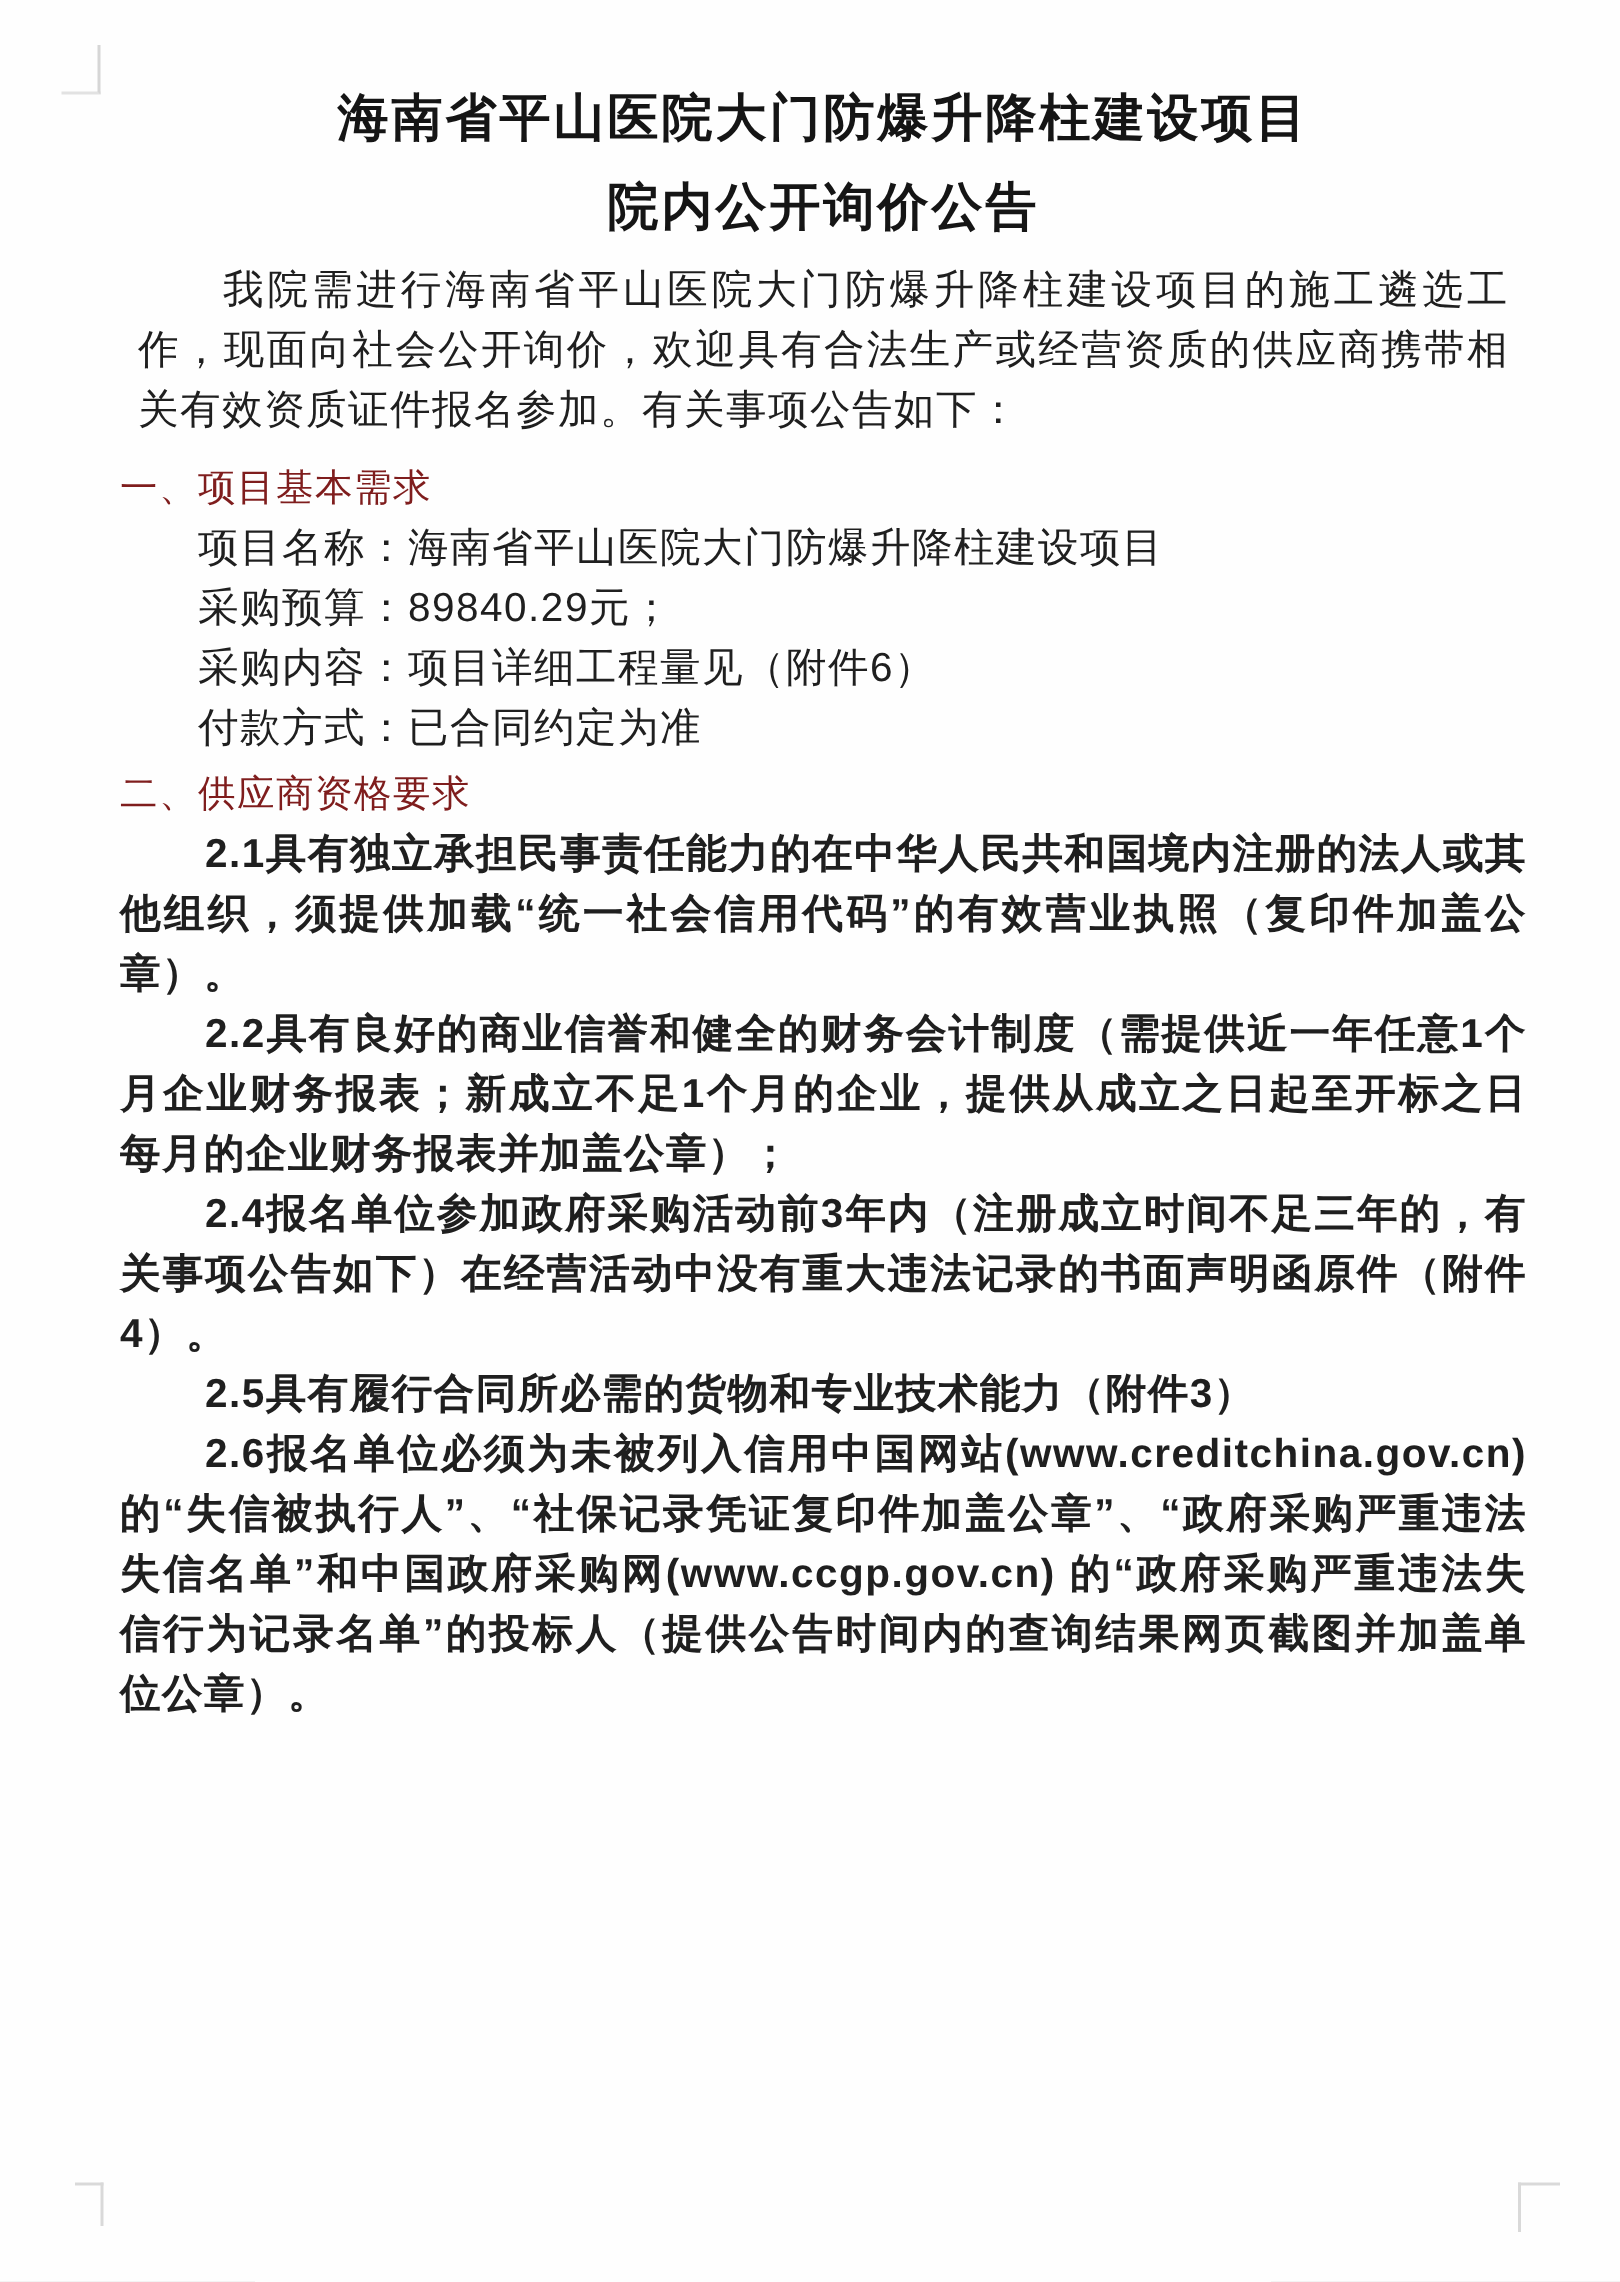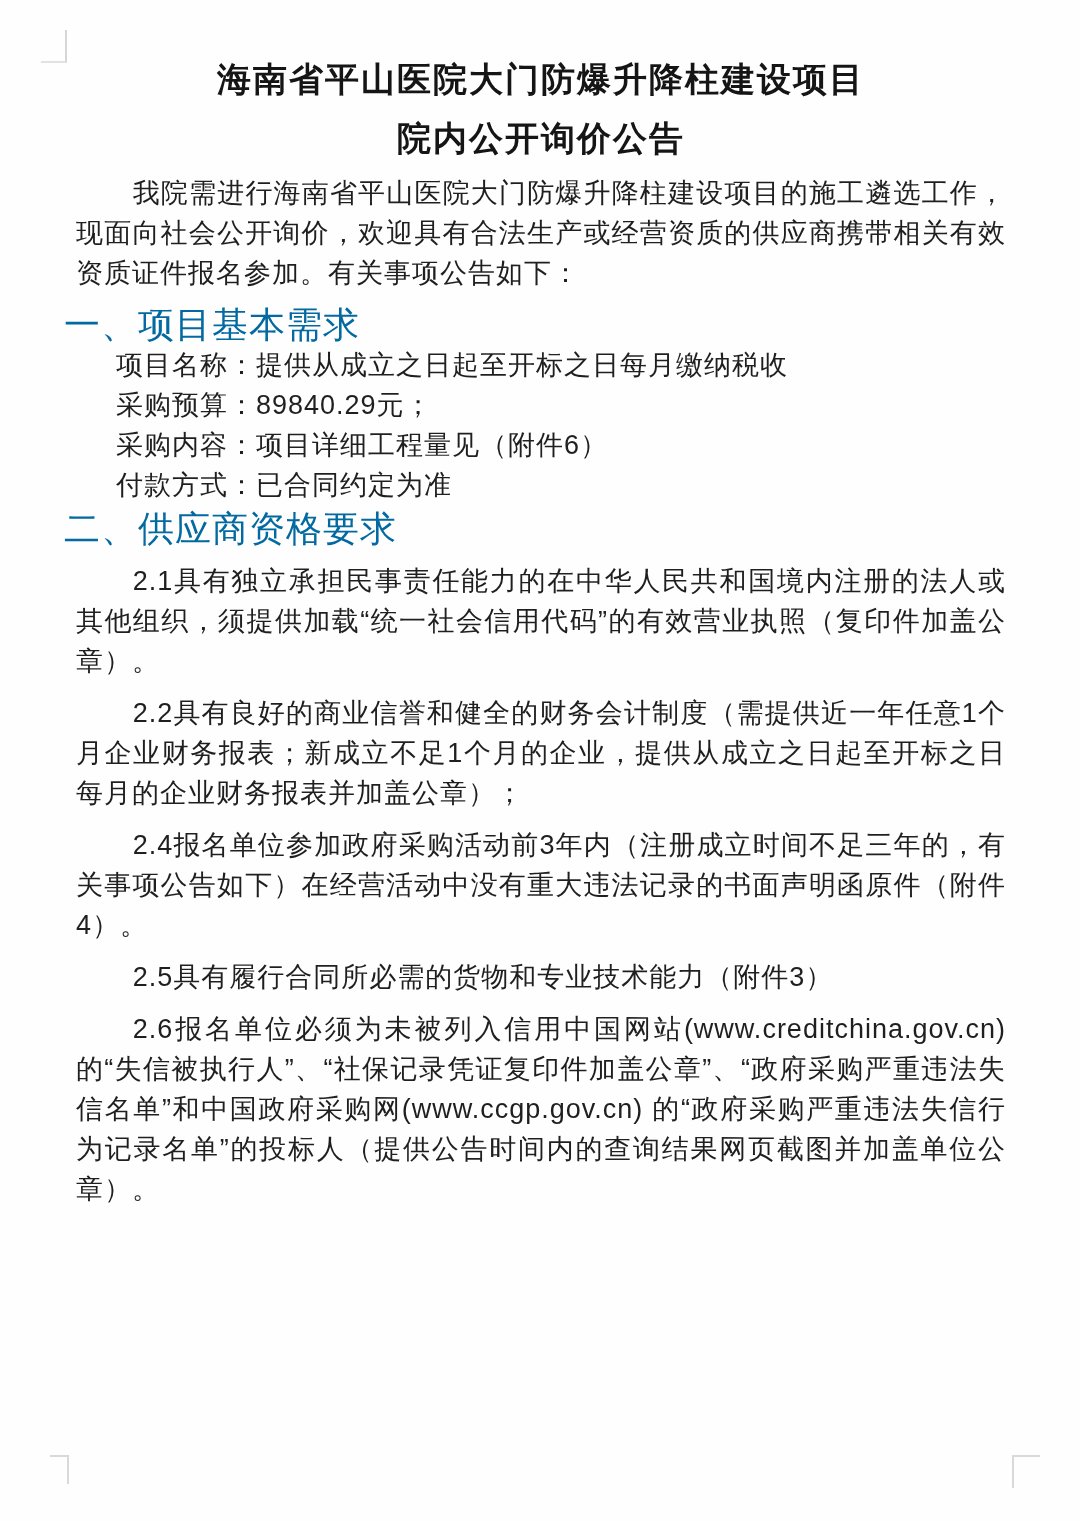--- a/index.html
+++ b/index.html
@@ -10,21 +10,21 @@
   .page {
     position: relative;
     width: 1080px;
     height: 1521px;
     margin: 0 auto;
     background: #fefefe;
     overflow: hidden;
     font-family: "Liberation Sans", sans-serif;
     color: #1f1f1f;
     box-sizing: border-box;
-    padding: 56px 62px 0 64px;
+    padding: 56px 62px 0 80px;
   }
   .title {
     text-align: center;
     font-size: 34px;
     font-weight: bold;
     line-height: 46px;
     letter-spacing: 2px;
     color: #151515;
   }
   .title.second {
@@ -37,34 +37,35 @@
     text-align: justify;
   }
   p.para {
     margin: 12px;
     text-indent: 2.1em;
   }
   .intro {
     margin-top: 33px;
   }
   .heading {
-    font-size: 36px;
+    font-size: 25px;
     line-height: 40px;
     letter-spacing: 1px;
     margin-top: 4px;
-    color: #0369a1;
+    color: #7f1d1d;
   }
   .item {
     font-size: 27px;
     line-height: 40px;
     letter-spacing: 1px;
     padding-left: 52px;
   }
   .sec2-clauses p.para {
-    margin: 12px;
+    margin: 0;
+    font-weight: bold;
   }
   .crop-mark {
     position: absolute;
     pointer-events: none;
   }
   .crop-mark.tl {
     left: 41px;
     top: 30px;
     width: 24px;
     height: 31px;
@@ -100,21 +101,21 @@
   <div class="crop-mark br"></div>
 
   <div class="title">海南省平山医院大门防爆升降柱建设项目</div>
   <div class="title second">院内公开询价公告</div>
 
   <div class="body-text">
     <p class="para intro">我院需进行海南省平山医院大门防爆升降柱建设项目的施工遴选工作，现面向社会公开询价，欢迎具有合法生产或经营资质的供应商携带相关有效资质证件报名参加。有关事项公告如下：</p>
 
     <div class="heading">一、项目基本需求</div>
 
-    <div class="item">项目名称：提供从成立之日起至开标之日每月缴纳税收</div>
+    <div class="item">项目名称：海南省平山医院大门防爆升降柱建设项目</div>
     <div class="item">采购预算：89840.29元；</div>
     <div class="item">采购内容：项目详细工程量见（附件6）</div>
     <div class="item">付款方式：已合同约定为准</div>
 
     <div class="heading">二、供应商资格要求</div>
 
     <div class="sec2-clauses">
       <p class="para">2.1具有独立承担民事责任能力的在中华人民共和国境内注册的法人或其他组织，须提供加载“统一社会信用代码”的有效营业执照（复印件加盖公章）。</p>
       <p class="para">2.2具有良好的商业信誉和健全的财务会计制度（需提供近一年任意1个月企业财务报表；新成立不足1个月的企业，提供从成立之日起至开标之日每月的企业财务报表并加盖公章）；</p>
       <p class="para">2.4报名单位参加政府采购活动前3年内（注册成立时间不足三年的，有关事项公告如下）在经营活动中没有重大违法记录的书面声明函原件（附件4）。</p>

